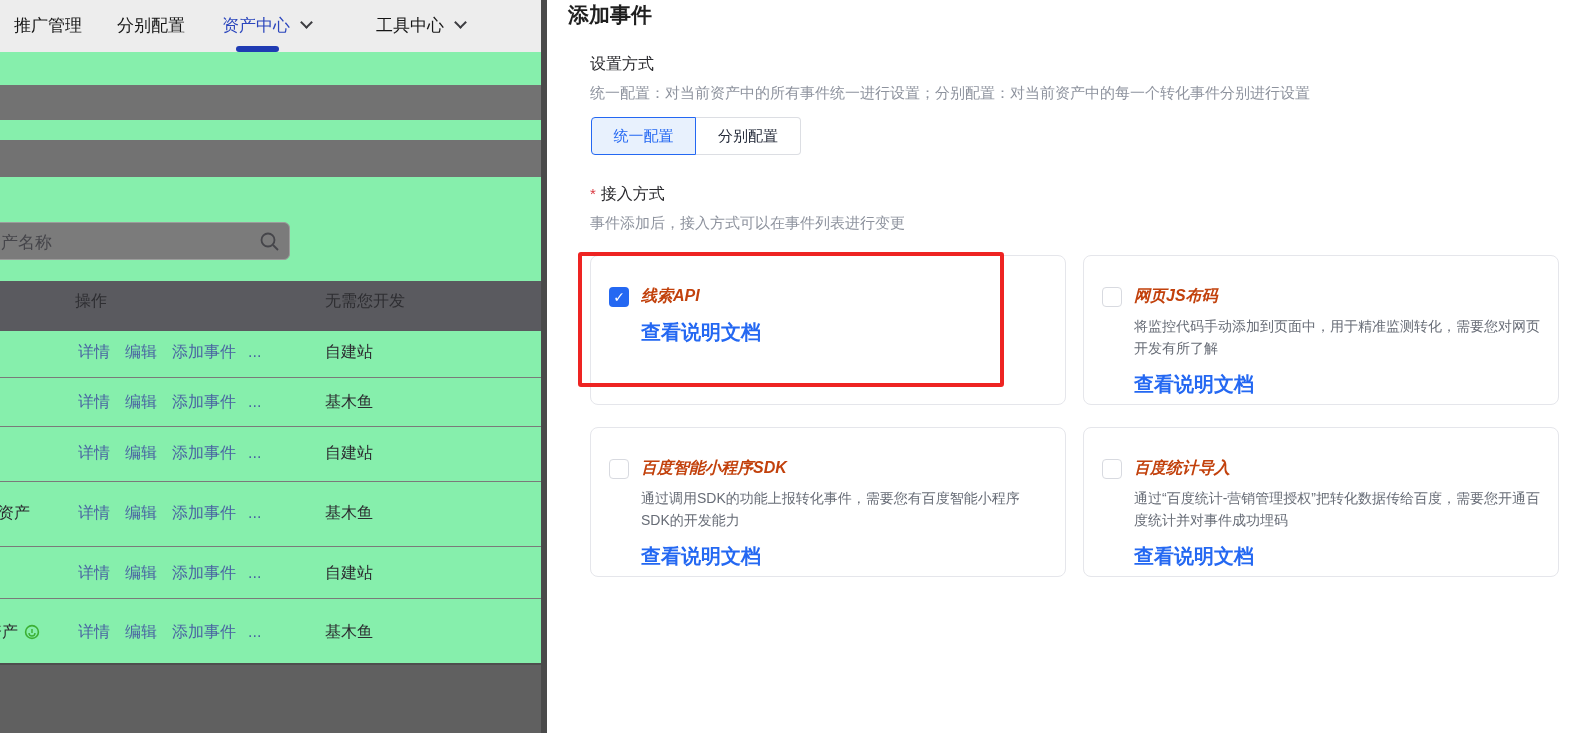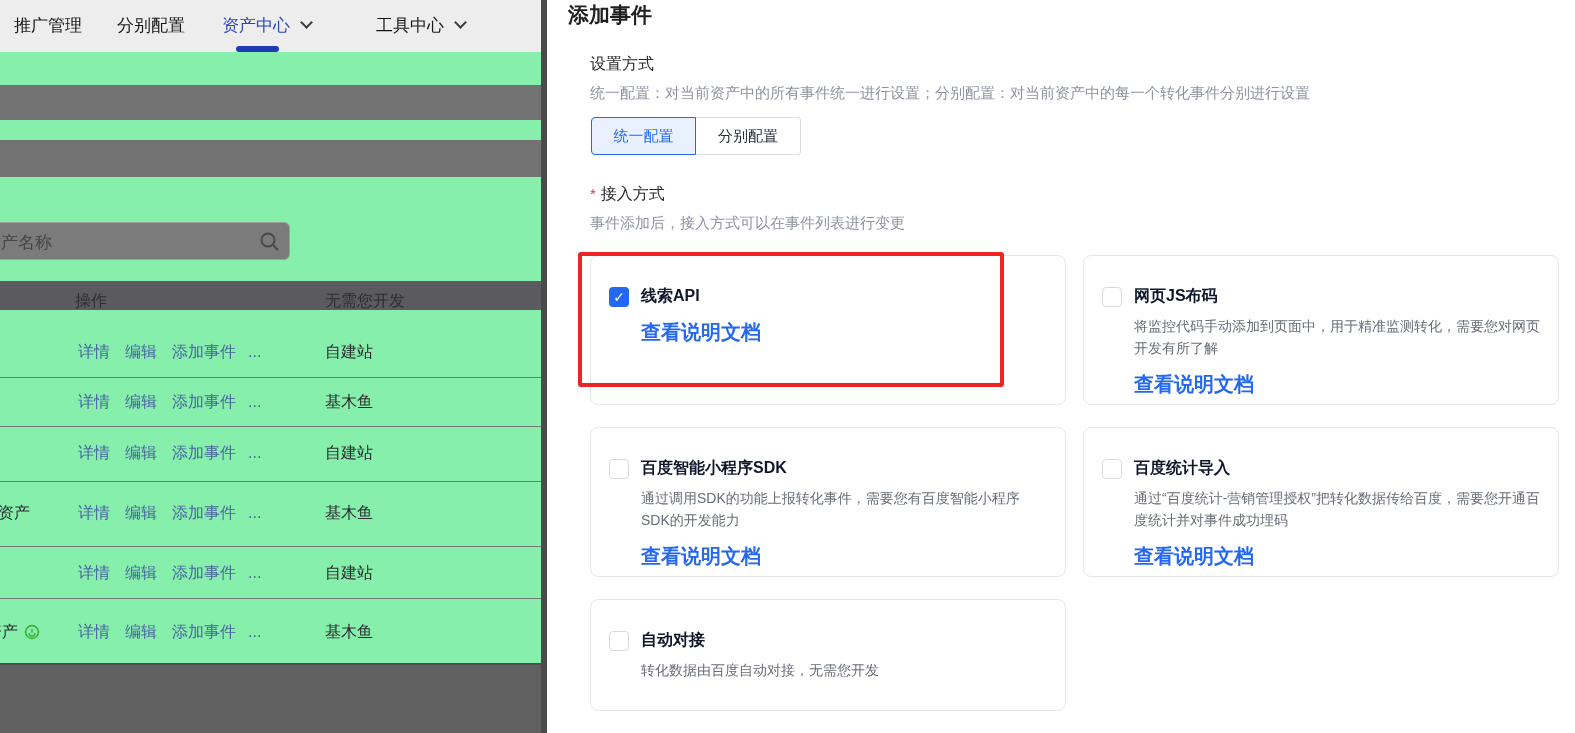--- a/index.html
+++ b/index.html
@@ -17,21 +17,21 @@
   .nav-underline { position:absolute; left:236px; top:46px; width:43px; height:6px;
     background:#1f3bb3; border-radius:3px; }
 
   .dim { position:absolute; left:0; top:52px; width:100%; height:681px; background:#86efac; }
   .band { position:absolute; left:0; width:100%; background:#727272; }
   .search-box { position:absolute; left:-40px; top:170px; width:330px; height:38px;
     background:#7b7b7b; border:1px solid #9c9c9c; border-radius:6px; }
   .search-ph { position:absolute; left:40px; top:8px; font-size:17px; color:#45454a; }
   .search-ico { position:absolute; left:298px; top:8px; }
 
-  .thead { position:absolute; left:0; top:229px; width:100%; height:29px; background:#5a5a5f; }
+  .thead { position:absolute; left:0; top:229px; width:100%; height:50px; background:#5a5a5f; }
   .th { position:absolute; top:10px; font-size:16px; color:#2e2e32; }
   .trow { position:absolute; left:0; width:100%; height:24px; line-height:24px; font-size:16px; }
   .trow span { position:absolute; white-space:nowrap; }
   .rname { color:#2c2c30; }
   .rlink { color:#4a64a2; cursor:pointer; }
   .rtype { color:#2c2c30; }
   .sep { position:absolute; left:0; width:100%; height:1px; background:#7a7a7a; }
   .foot-line { position:absolute; left:0; top:611px; width:100%; height:2px; background:#4e4e4e; }
   .footer { position:absolute; left:0; top:613px; width:100%; height:68px; background:#606060; }
 
@@ -54,21 +54,21 @@
   .cards { position:absolute; left:43px; top:255px; display:grid;
     grid-template-columns:476px 476px; grid-template-rows:150px 150px 112px;
     column-gap:17px; row-gap:22px; }
   .card { border:1px solid #e5e6eb; border-radius:8px; background:#fff; position:relative; cursor:pointer; }
   .card-head { display:flex; align-items:center; gap:12px; margin:30px 18px 0 18px; }
   .cbx { width:20px; height:20px; border-radius:4px; flex:0 0 20px;
     display:flex; align-items:center; justify-content:center; cursor:pointer; }
   .cbx.checked { background:#2468f2; }
   .cbx.checked .tick { color:#fff; font-size:14px; font-weight:bold; line-height:1; }
   .cbx.unchecked { background:#fff; border:1px solid #d8dae0; }
-  .card-title { font-size:16px; font-weight:600; color:#0f172a; }
+  .card-title { font-size:16px; font-weight:600; color:#c2410c;font-style:italic; }
   .card-desc { margin:8px 18px 0 50px; font-size:14px; line-height:22px; color:#676c76; }
   .card-link { margin:12px 0 0 50px; display:inline-block; font-size:20px; color:#2468f2;
     font-weight:600; cursor:pointer; }
 
   .anno-box { position:absolute; left:578px; top:252px; width:426px; height:135px;
     border:4px solid #ee2422; border-radius:3px; z-index:60; pointer-events:none; }
 </style>
 </head>
 <body>
 
@@ -212,23 +212,16 @@
 
     <div class="card">
       <div class="card-head">
         <span class="cbx unchecked"></span>
         <span class="card-title">百度统计导入</span>
       </div>
       <div class="card-desc">通过“百度统计-营销管理授权”把转化数据传给百度，需要您开通百度统计并对事件成功埋码</div>
       <a class="card-link">查看说明文档</a>
     </div>
 
-    <div class="card">
-      <div class="card-head">
-        <span class="cbx unchecked"></span>
-        <span class="card-title">自动对接</span>
-      </div>
-      <div class="card-desc">转化数据由百度自动对接，无需您开发</div>
-    </div>
   </div>
 </div>
 
 <div class="anno-box"></div>
 
 </body></html>

